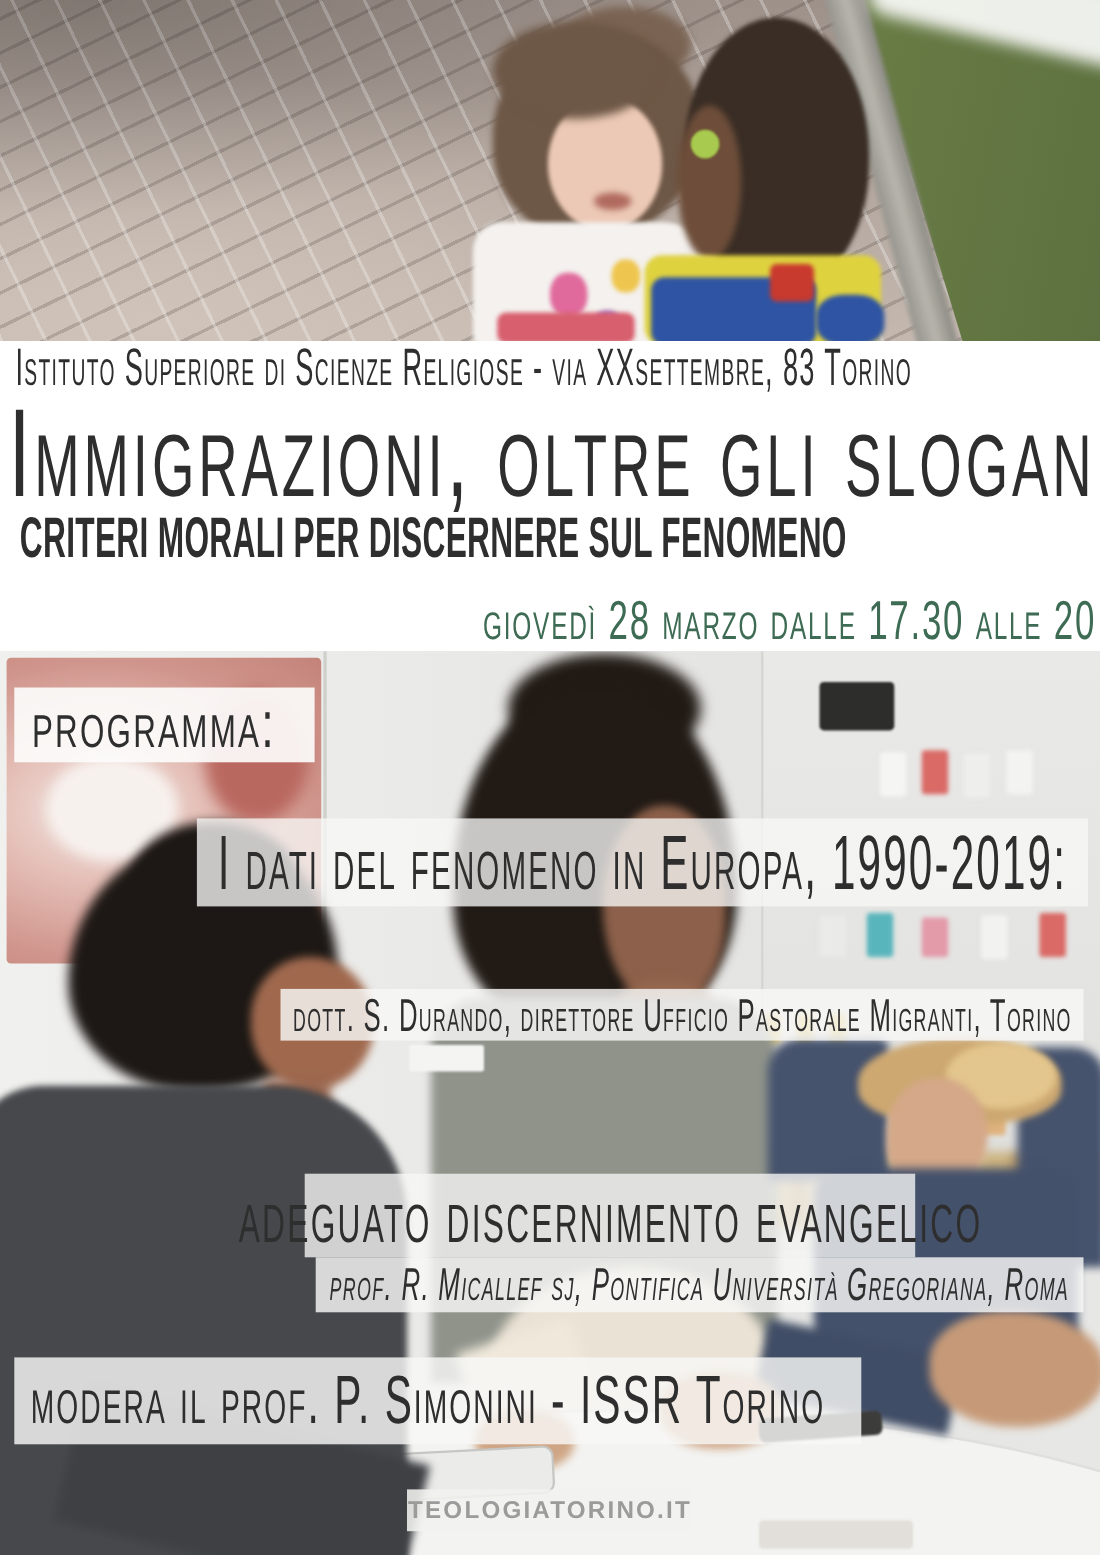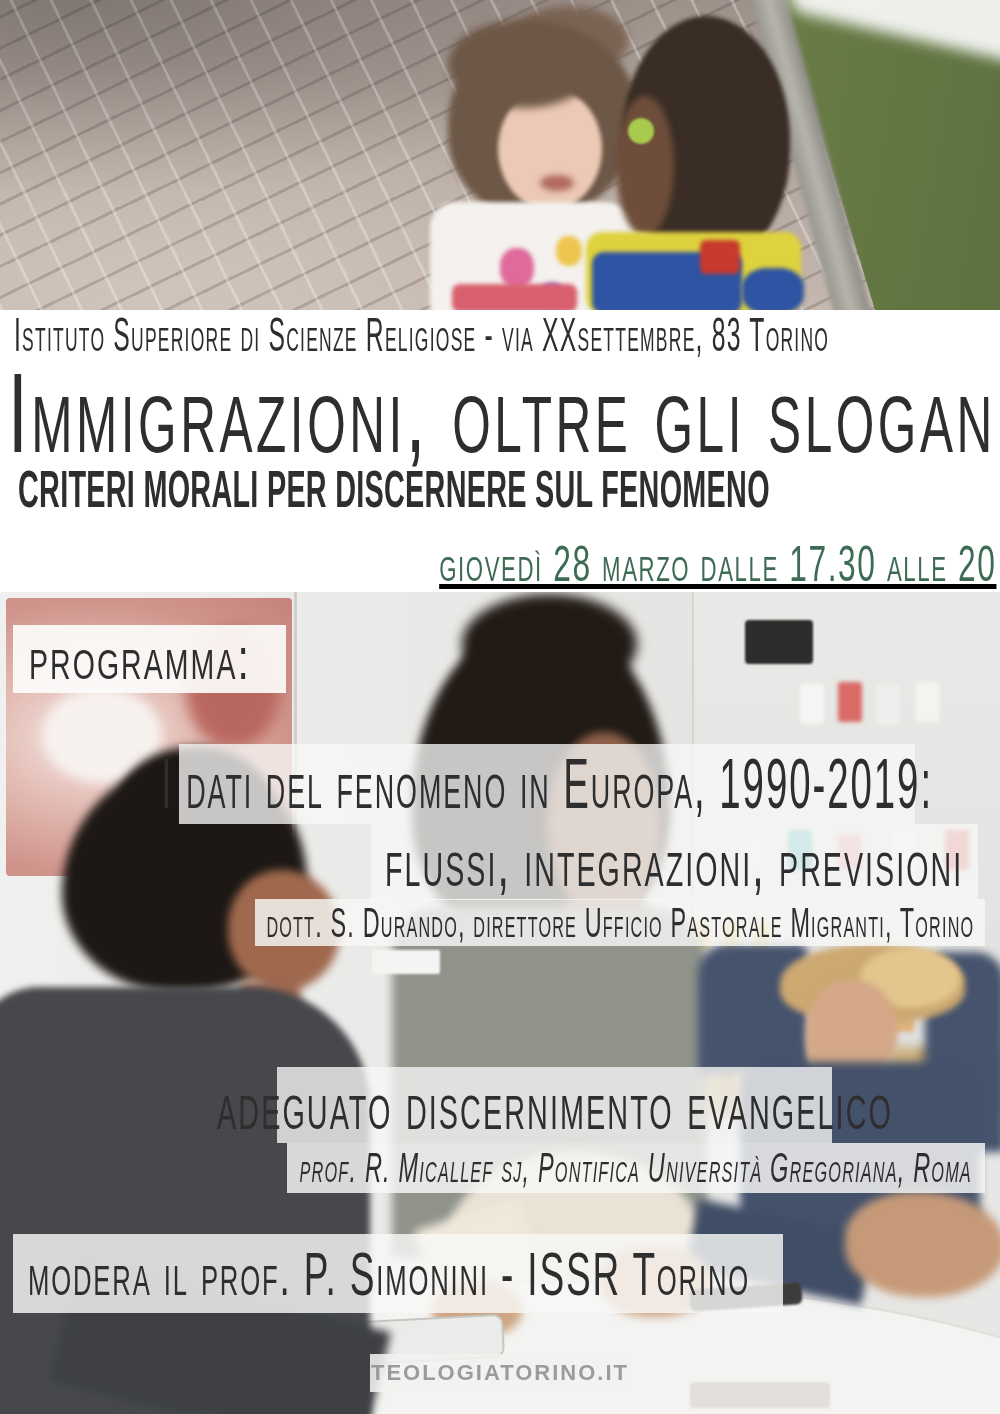--- a/index.html
+++ b/index.html
@@ -80,21 +80,21 @@
   </div>
 
   <div class="txt-abs" style="left:8px;top:356px;height:114px;">
     <span class="hand o-left" style="font-size: 114px; transform: scaleX(0.619436);">Immigrazioni, oltre gli slogan</span>
   </div>
 
   <div class="txt-abs" style="left:18px;top:462px;height:54px;">
     <span class="bold-cond o-left" style="font-size: 52px; transform: scaleX(0.553756);">CRITERI MORALI PER DISCERNERE SUL FENOMENO</span>
   </div>
 
-  <div class="txt-abs" style="right:4px;top:538px;height:52px;justify-content:flex-end;text-decoration:underline;">
+  <div class="txt-abs" style="right:4px;top:538px;height:52px;justify-content:flex-end;">
     <span class="hand green o-right" style="font-size: 50px; transform: scaleX(0.634396);">giovedì 28 marzo dalle 17.30 alle 20</span>
   </div>
 
   <div id="photo-bottom" class="photo">
     <div class="sh" style="inset:0;
          background:linear-gradient(90deg,#f0f0ee 0%,#eaeae8 35%,#e4e4e2 70%,#e7e7e5 100%);"></div>
     <div class="sh" style="left:294px;top:0;width:3px;height:330px;background:#cfcfcc;"></div>
     <div class="sh" style="left:692px;top:0;width:3px;height:540px;background:#d4d4d1;"></div>
 
     <div class="sh" style="left:6px;top:6px;width:286px;height:278px;border-radius:4px;overflow:hidden;
@@ -156,25 +156,22 @@
     <div class="sh b4" style="left:228px;top:278px;width:112px;height:120px;background:#a0694e;border-radius:48% 52% 50% 50%;z-index:6;"></div>
     <div class="sh b5" style="left:240px;top:390px;width:60px;height:60px;background:#96624a;z-index:6;"></div>
     <div class="sh b3" style="left:-30px;top:395px;width:400px;height:450px;background:#46484c;border-radius:70px 120px 0 0;z-index:10;"></div>
     <div class="sh b4" style="left:60px;top:700px;width:320px;height:130px;background:#3e4044;transform:rotate(14deg);z-index:10;"></div>
   </div>
 
   <div class="obox bg-solid" style="left:13px;top:625px;width:257px;height:68px;padding-left:16px;">
     <span class="hand o-left" style="font-size: 60px; transform: scaleX(0.678899);">programma:</span>
   </div>
 
-  <div class="obox bg-trans center" style="left:179px;top:744px;width:736px;height:80px;">
+  <div class="obox bg-trans center" style="left:179px;top:744px;width:810px;height:80px;">
     <span class="hand o-center" style="font-size: 70px; transform: scaleX(0.549075);">I dati del fenomeno in Europa, 1990-2019:</span>
-  </div>
-  <div class="obox bg-trans center" style="left:371px;top:824px;width:607px;height:76px;">
-    <span class="hand o-center" style="font-size: 70px; transform: scaleX(0.583838);">flussi, integrazioni, previsioni</span>
   </div>
   <div class="obox bg-trans2 center" style="left:255px;top:899px;width:730px;height:47px;">
     <span class="hand o-center" style="font-size: 42px; transform: scaleX(0.55792);">dott. S. Durando, direttore Ufficio Pastorale Migranti, Torino</span>
   </div>
 
   <div class="obox bg-trans center" style="left:277px;top:1067px;width:555px;height:76px;">
     <span class="hand o-center" style="font-size: 70px; transform: scaleX(0.587826);">adeguato discernimento evangelico</span>
   </div>
   <div class="obox bg-trans2 center" style="left:287px;top:1143px;width:698px;height:50px;font-style:italic;">
     <span class="hand o-center" style="font-size: 42px; transform: scaleX(0.560467);">prof. R. Micallef sj, Pontifica Università Gregoriana, Roma</span>

